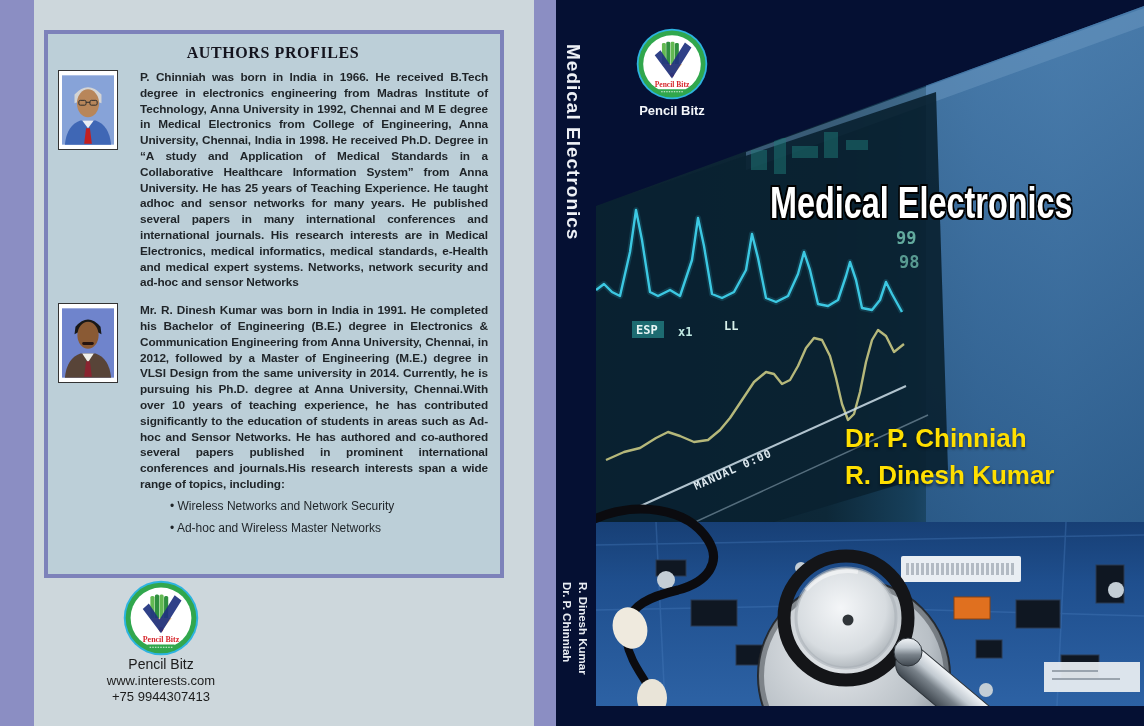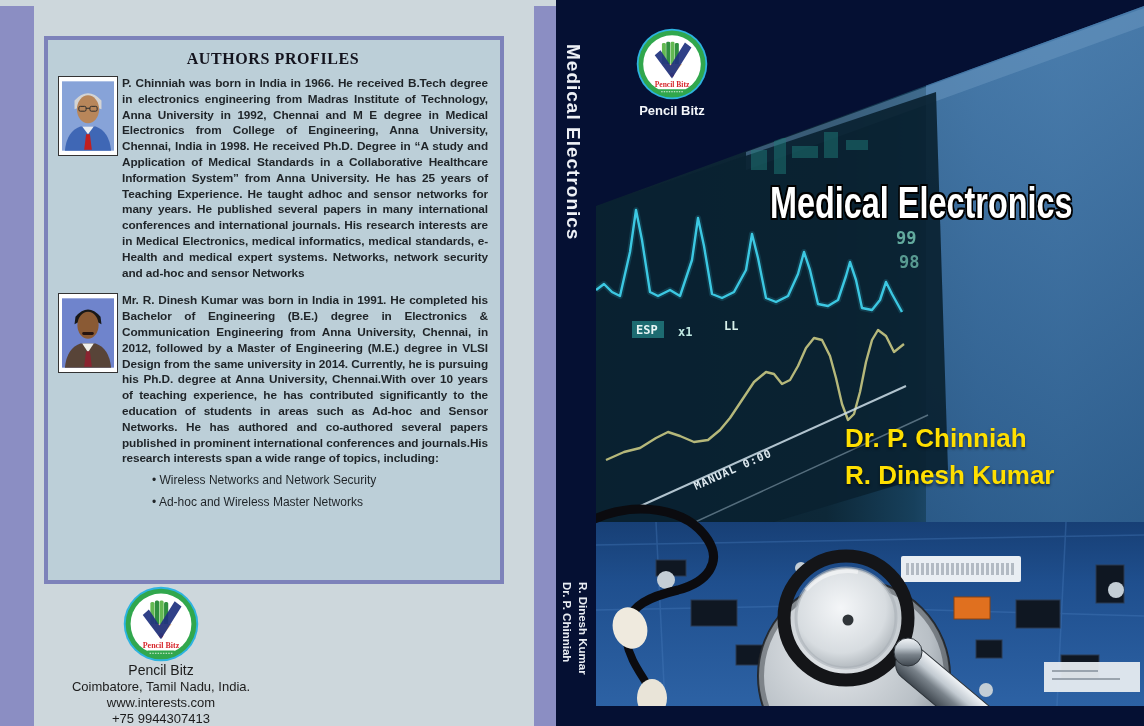--- a/index.html
+++ b/index.html
@@ -1,27 +1,27 @@
 <!DOCTYPE html>
 <html><head>
 <meta charset="utf-8">
 <style>
   html,body{margin:0;padding:0;background:#3a3f46;}
   .poster{position:relative;width:1144px;height:726px;overflow:hidden;
           font-family:"Liberation Sans",sans-serif;background:#cdd7dc;}
 
   
-  .back-cover{position:absolute;left:0;top:0;width:556px;height:568px;background:#cdd7dc;margin-top:6px;}
+  .back-cover{position:absolute;left:0;top:0;width:556px;height:568px;background:#cdd7dc;}
   .strip-left{position:absolute;left:0;top:0;width:34px;height:726px;background:#8b8ec3;}
   .strip-right{position:absolute;left:534px;top:0;width:22px;height:726px;background:#8b8ec3;}
   .profiles-box{position:absolute;left:44px;top:30px;width:460px;height:548px;box-sizing:border-box;
                 background:#bccfd8;border:4px solid #7d82ba;padding:8px 12px 0 10px;}
   .box-title{margin:2px 0 8px;text-align:center;font-family:"Liberation Serif",serif;
              font-size:16px;font-weight:bold;letter-spacing:.6px;color:#14141e;}
-  .profile{display:flex;gap:4px;margin-bottom:12px;align-items:flex-start;}
+  .profile{display:flex;gap:22px;margin-bottom:12px;align-items:flex-start;}
   .photo-frame{flex:0 0 auto;width:60px;height:80px;box-sizing:border-box;background:#ffffff;
                border:1px solid #333;padding:3px;}
   .photo-frame svg{display:block;width:100%;height:100%;}
   .bio-col{flex:1 1 auto;}
   .bio{margin:0;font-size:11.8px;line-height:15.8px;font-weight:bold;text-align:justify;
        color:#1f2428;letter-spacing:-.1px;}
   .topics{margin:6px 0 0 30px;padding:0;list-style:none;font-weight:normal;font-size:12px;
           color:#1f2428;}
   .topics li{margin-bottom:8px;}
   .topics li::before{content:"• ";}
@@ -124,21 +124,20 @@
       </div>
     </div>
 
     <div class="publisher">
       <div class="logo-wrap">
         <svg viewBox="0 0 100 100">
           <use href="#pb-logo"></use>
         </svg>
       </div>
       <div class="pub-name">Pencil Bitz</div>
-      <div class="pub-line">Coimbatore, Tamil Nadu, India.</div>
       <div class="pub-line">www.interests.com</div>
       <div class="pub-line">+75 9944307413</div>
     </div>
   </section>
 
   <section class="front-side">
 
     <svg class="photo-art" viewBox="0 0 548 726">
       <defs>
         <clipPath id="photoClip">

